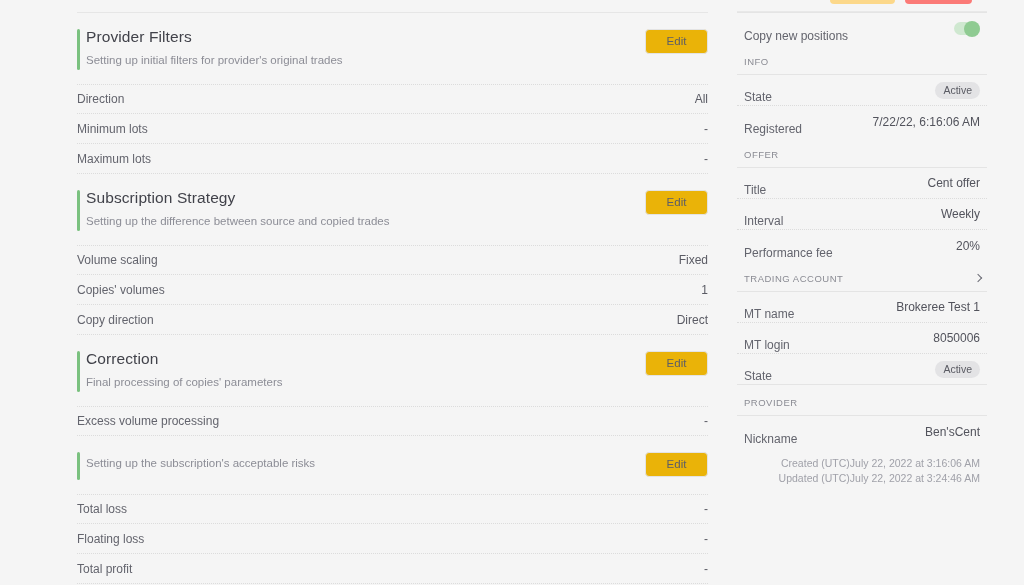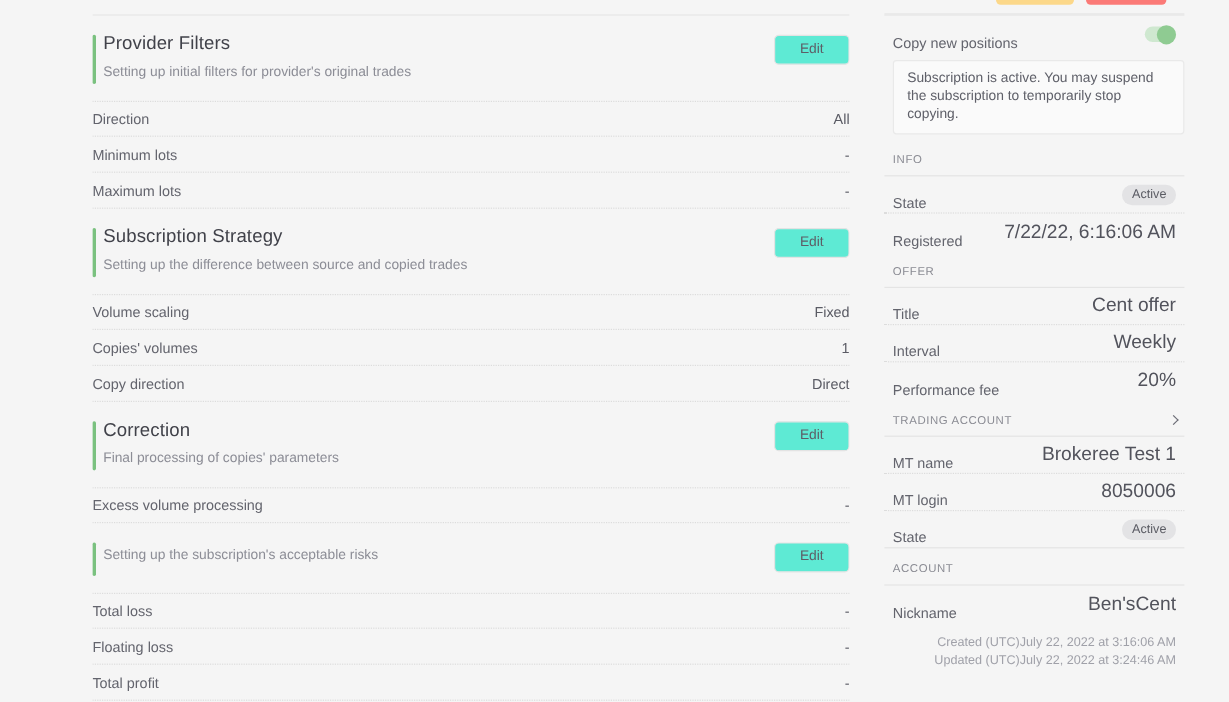--- a/index.html
+++ b/index.html
@@ -37,21 +37,21 @@
     letter-spacing:.1px; line-height:20px;
   }
   .section-sub {
     font-size:11.5px; color:#8c8d96; margin-top:6px; line-height:15px;
   }
   .head-edit { position:absolute; right:0; top:16px; }
 
   .edit-btn {
     width:63px; height:25px; line-height:23px; text-align:center;
     font-size:11.5px; color:#5d5e66;
-    background:#5eead4; border:1px solid #e3e3e3; border-radius:4px;
+    background:#eab308; border:1px solid #e3e3e3; border-radius:4px;
     cursor:pointer;
   }
 
   .row {
     display:flex; align-items:center; justify-content:space-between;
     height:30px; border-bottom:1px dotted #dcdcdc;
   }
   .row:first-of-type { border-top:1px dotted #dcdcdc; }
   .row-label { font-size:12px; color:#63646d; }
   .row-value { font-size:12px; color:#5a5b64; }
@@ -81,21 +81,21 @@
     transform:rotate(45deg);
   }
   .srow {
     display:flex; align-items:center; justify-content:space-between;
     height:31px; padding:0 7px;
     border-bottom:1px dotted #dcdcdc;
   }
   .srow.solid { border-bottom:1px solid #e4e4e4; }
   .srow.nb { border-bottom:none; }
   .srow-label { font-size:12px; color:#63646d;margin-top:14px; }
-  .srow-value { font-size:16px; color:#52535c; }
+  .srow-value { font-size:12px; color:#52535c; }
 
   .toggle {
     width:26px; height:13px; border-radius:7px; background:#cfe8d0;
     position:relative; cursor:pointer;
   }
   .toggle::after {
     content:""; position:absolute; right:0; top:-1.5px;
     width:16px; height:16px; border-radius:50%;
     background:#8fcb92;
   }
@@ -210,21 +210,20 @@
   </div>
 
   <div class="side">
     <div class="side-rule"></div>
 
     <div class="grp-underline"></div>
     <div class="srow nb">
       <span class="srow-label">Copy new positions</span>
       <span class="toggle"></span>
     </div>
-    <div class="alert">Subscription is active. You may suspend the subscription to temporarily stop copying.</div>
 
     <div class="grp-label">
       <span>INFO</span>
     </div>
     <div class="grp-underline"></div>
     <div id="info-host">
         <div class="srow">
           <span class="srow-label">State</span>
           <span class="badge">Active</span>
         </div>
@@ -267,21 +266,21 @@
           <span class="srow-label">MT login</span>
           <span class="srow-value">8050006</span>
         </div>
         <div class="srow solid">
           <span class="srow-label">State</span>
           <span class="badge">Active</span>
         </div>
       </div>
 
     <div class="grp-label">
-      <span>ACCOUNT</span>
+      <span>PROVIDER</span>
     </div>
     <div class="grp-underline"></div>
     <div id="provider-host">
         <div class="srow nb">
           <span class="srow-label">Nickname</span>
           <span class="srow-value">Ben'sCent</span>
         </div>
       </div>
 
     <div class="meta">

